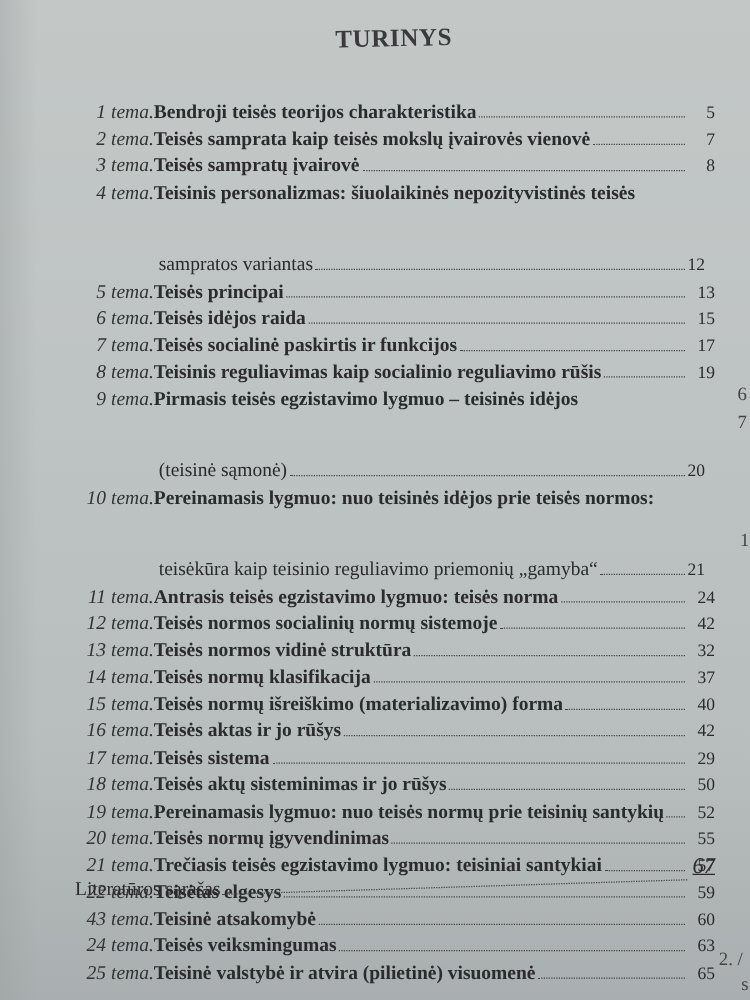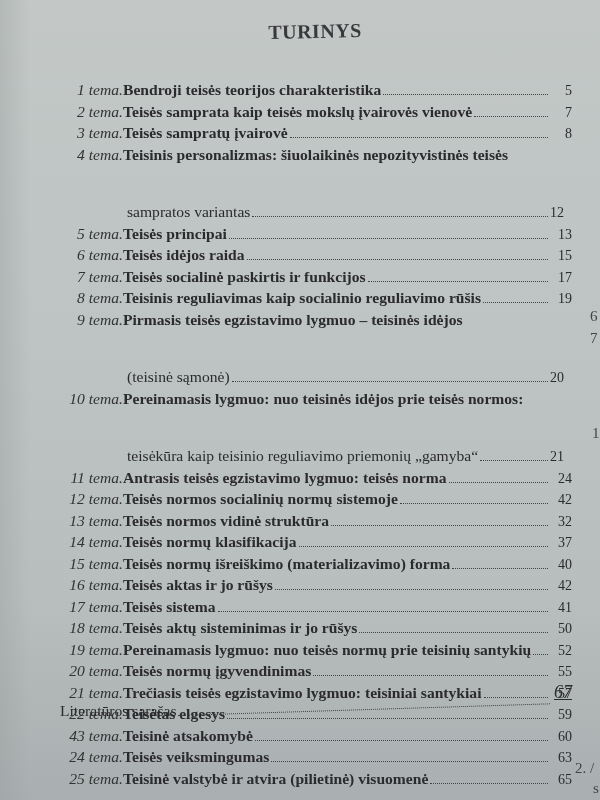--- a/index.html
+++ b/index.html
@@ -163,21 +163,21 @@
   <div class="entry">
     <span class="num">16 tema.</span>
     <span class="text">Teisės aktas ir jo rūšys</span>
     <span class="dots"></span>
     <span class="page">42</span>
   </div>
   <div class="entry">
     <span class="num">17 tema.</span>
     <span class="text">Teisės sistema</span>
     <span class="dots"></span>
-    <span class="page">41</span>
+    <span class="page">29</span>
   </div>
   <div class="entry">
     <span class="num">18 tema.</span>
     <span class="text">Teisės aktų sisteminimas ir jo rūšys</span>
     <span class="dots"></span>
     <span class="page">50</span>
   </div>
   <div class="entry">
     <span class="num">19 tema.</span>
     <span class="text">Pereinamasis lygmuo: nuo teisės normų prie teisinių santykių</span>

